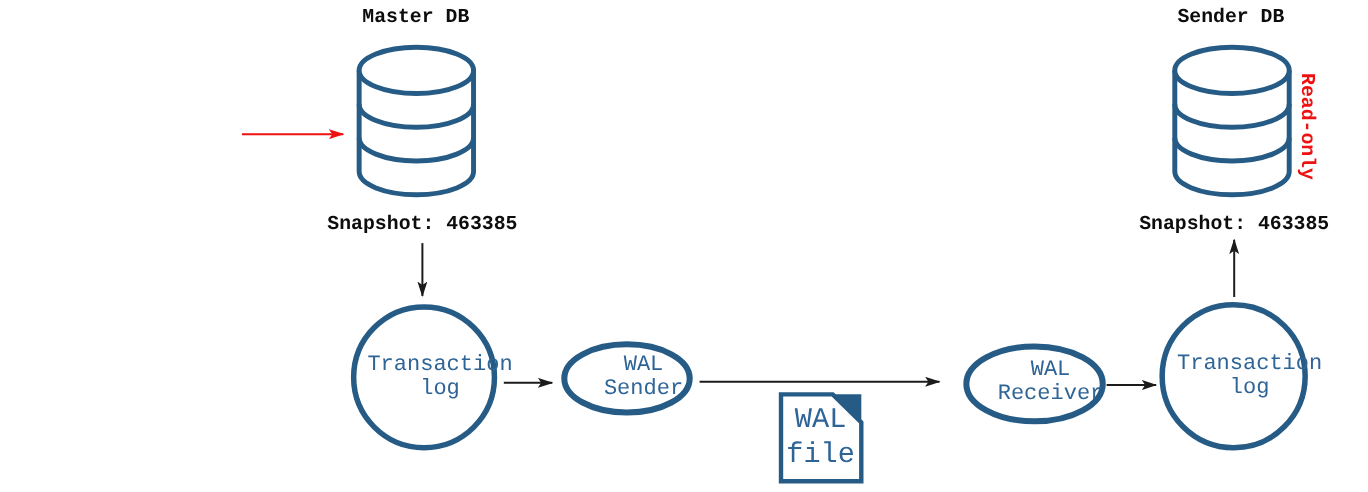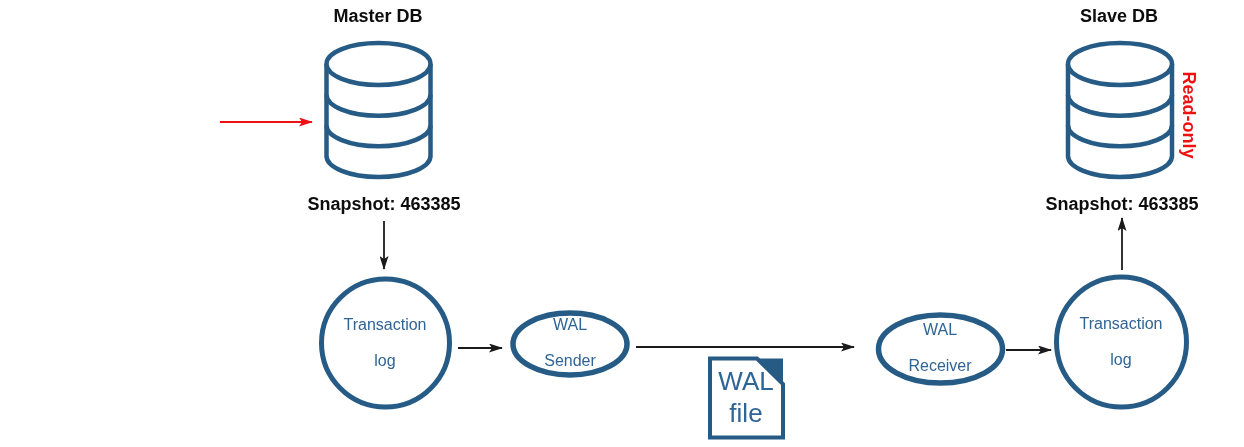--- a/index.html
+++ b/index.html
@@ -5,33 +5,33 @@
   :root{
     --shape-stroke:#265b86;
     --shape-text:#2f6496;
     --alert:#ee1111;
     --arrow:#1b1b1b;
     --ink:#0d0d0d;
   }
   html,body{margin:0;padding:0;background:#fff;}
   #stage{
     position:relative;width:1244px;height:447px;background:#ffffff;
-    font-family:Liberation Sans, sans-serif;overflow:hidden;
+    font-family:Liberation Mono, monospace;overflow:hidden;
   }
   #diagram-svg{position:absolute;left:0;top:0;}
   .shape{fill:#ffffff;stroke:var(--shape-stroke);}
   .cyl{stroke:var(--shape-stroke);fill:none;stroke-width:4.5;}
   .cyl-body{fill:#ffffff;stroke:var(--shape-stroke);stroke-width:4.5;}
   .arrow-line{stroke:var(--arrow);stroke-width:1.8;fill:none;}
   .arrow-line-red{stroke:var(--alert);stroke-width:1.8;fill:none;}
   .head-black{fill:var(--arrow);}
   .head-red{fill:var(--alert);}
   .lbl{position:absolute;transform:translate(-50%,-50%);white-space:pre-line;text-align:center;}
   .title{font-size:18px;font-weight:bold;color:var(--ink);white-space:nowrap;}
-  .node-label{font-size:16px;line-height:36px;color:var(--shape-text);}
+  .node-label{font-size:20px;line-height:22px;color:var(--shape-text);margin-left:15px;}
   .file-label{font-size:26px;line-height:32px;color:var(--shape-text);}
   .alert-label{font-size:18px;font-weight:bold;color:var(--alert);white-space:nowrap;}
   .rotated{transform:translate(-50%,-50%) rotate(90deg);}
   .write-op{position:absolute;left:18px;top:121px;transform:translateY(-50%);}
 </style>
 </head>
 <body>
 
 <div id="stage">
 
@@ -85,17 +85,17 @@
 log</div>
   <div class="lbl node-label" style="left:570px;top:343px;">WAL
 Sender</div>
   <div class="lbl file-label" style="left:746px;top:397px;">WAL
 file</div>
   <div class="lbl node-label" style="left:940px;top:348px;">WAL
 Receiver</div>
   <div class="lbl node-label" style="left:1121px;top:342px;">Transaction
 log</div>
 
-  <div class="lbl title" style="left:1119px;top:16px;">Slave DB</div>
+  <div class="lbl title" style="left:1119px;top:16px;">Sender DB</div>
   <div class="lbl title" style="left:1122px;top:204px;">Snapshot: 463385</div>
   <div class="lbl alert-label rotated" style="left:1188px;top:115px;">Read-only</div>
 
 </div>
 
 </body></html>

